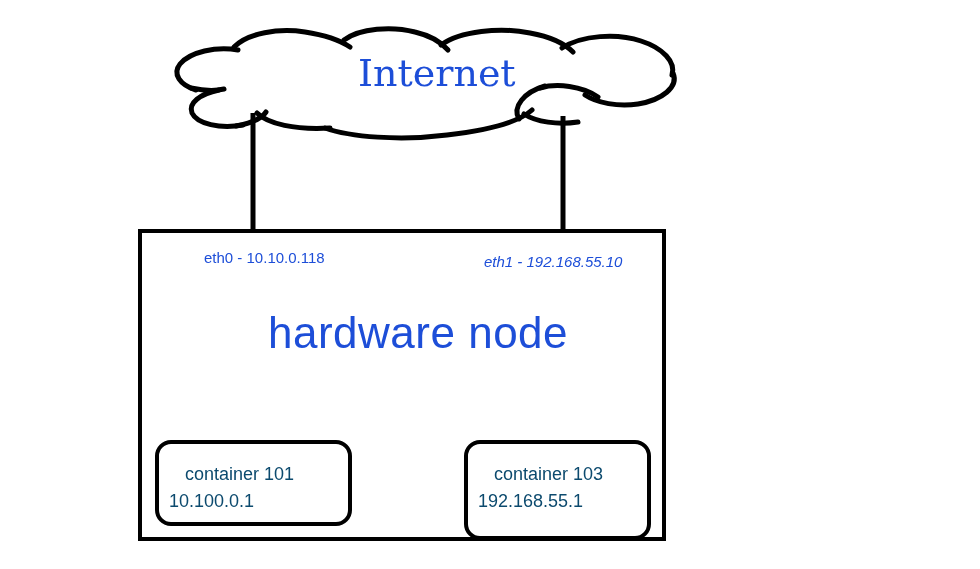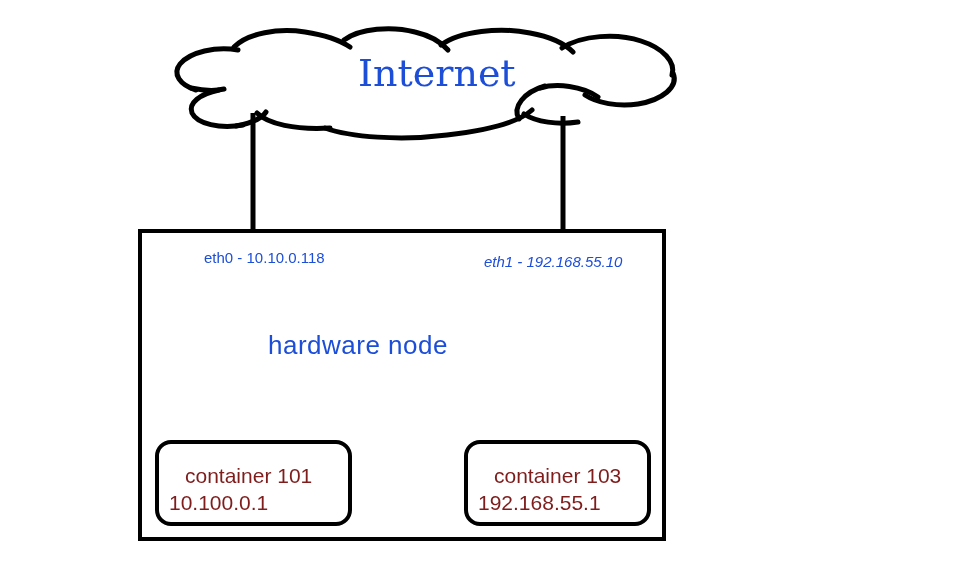--- a/index.html
+++ b/index.html
@@ -33,22 +33,22 @@
   }
   #internet-label {
     left: 358px;
     top: 54px;
     font-size: 38px;
     font-family: "DejaVu Serif", serif;
     letter-spacing: 0px;
   }
   #hardware-node-label {
     left: 268px;
-    top: 332px;
-    font-size: 26px;
+    top: 311px;
+    font-size: 44px;
     letter-spacing: 0.5px;
   }
   #eth0-label {
     left: 180px;
     top: 250px;
     font-size: 15px;
     margin-left: 24px;
   }
   #eth1-label {
     left: 484px;
@@ -66,26 +66,26 @@
   #container-101-box {
     left: 155px;
     top: 440px;
     width: 197px;
     height: 86px;
   }
   #container-103-box {
     left: 464px;
     top: 440px;
     width: 187px;
-    height: 86px;
+    height: 100px;
   }
   .container-line {
     position: absolute;
-    font-size: 21px;
-    color: #7f1d1d;
+    font-size: 18px;
+    color: #0c4a6e;
     white-space: nowrap;
   }
   .cl-name { left: 26px; top: 20px; }
   .cl-ip   { left: 10px; top: 47px; }
 </style>
 </head>
 <body>
 
 <div id="canvas">
 

